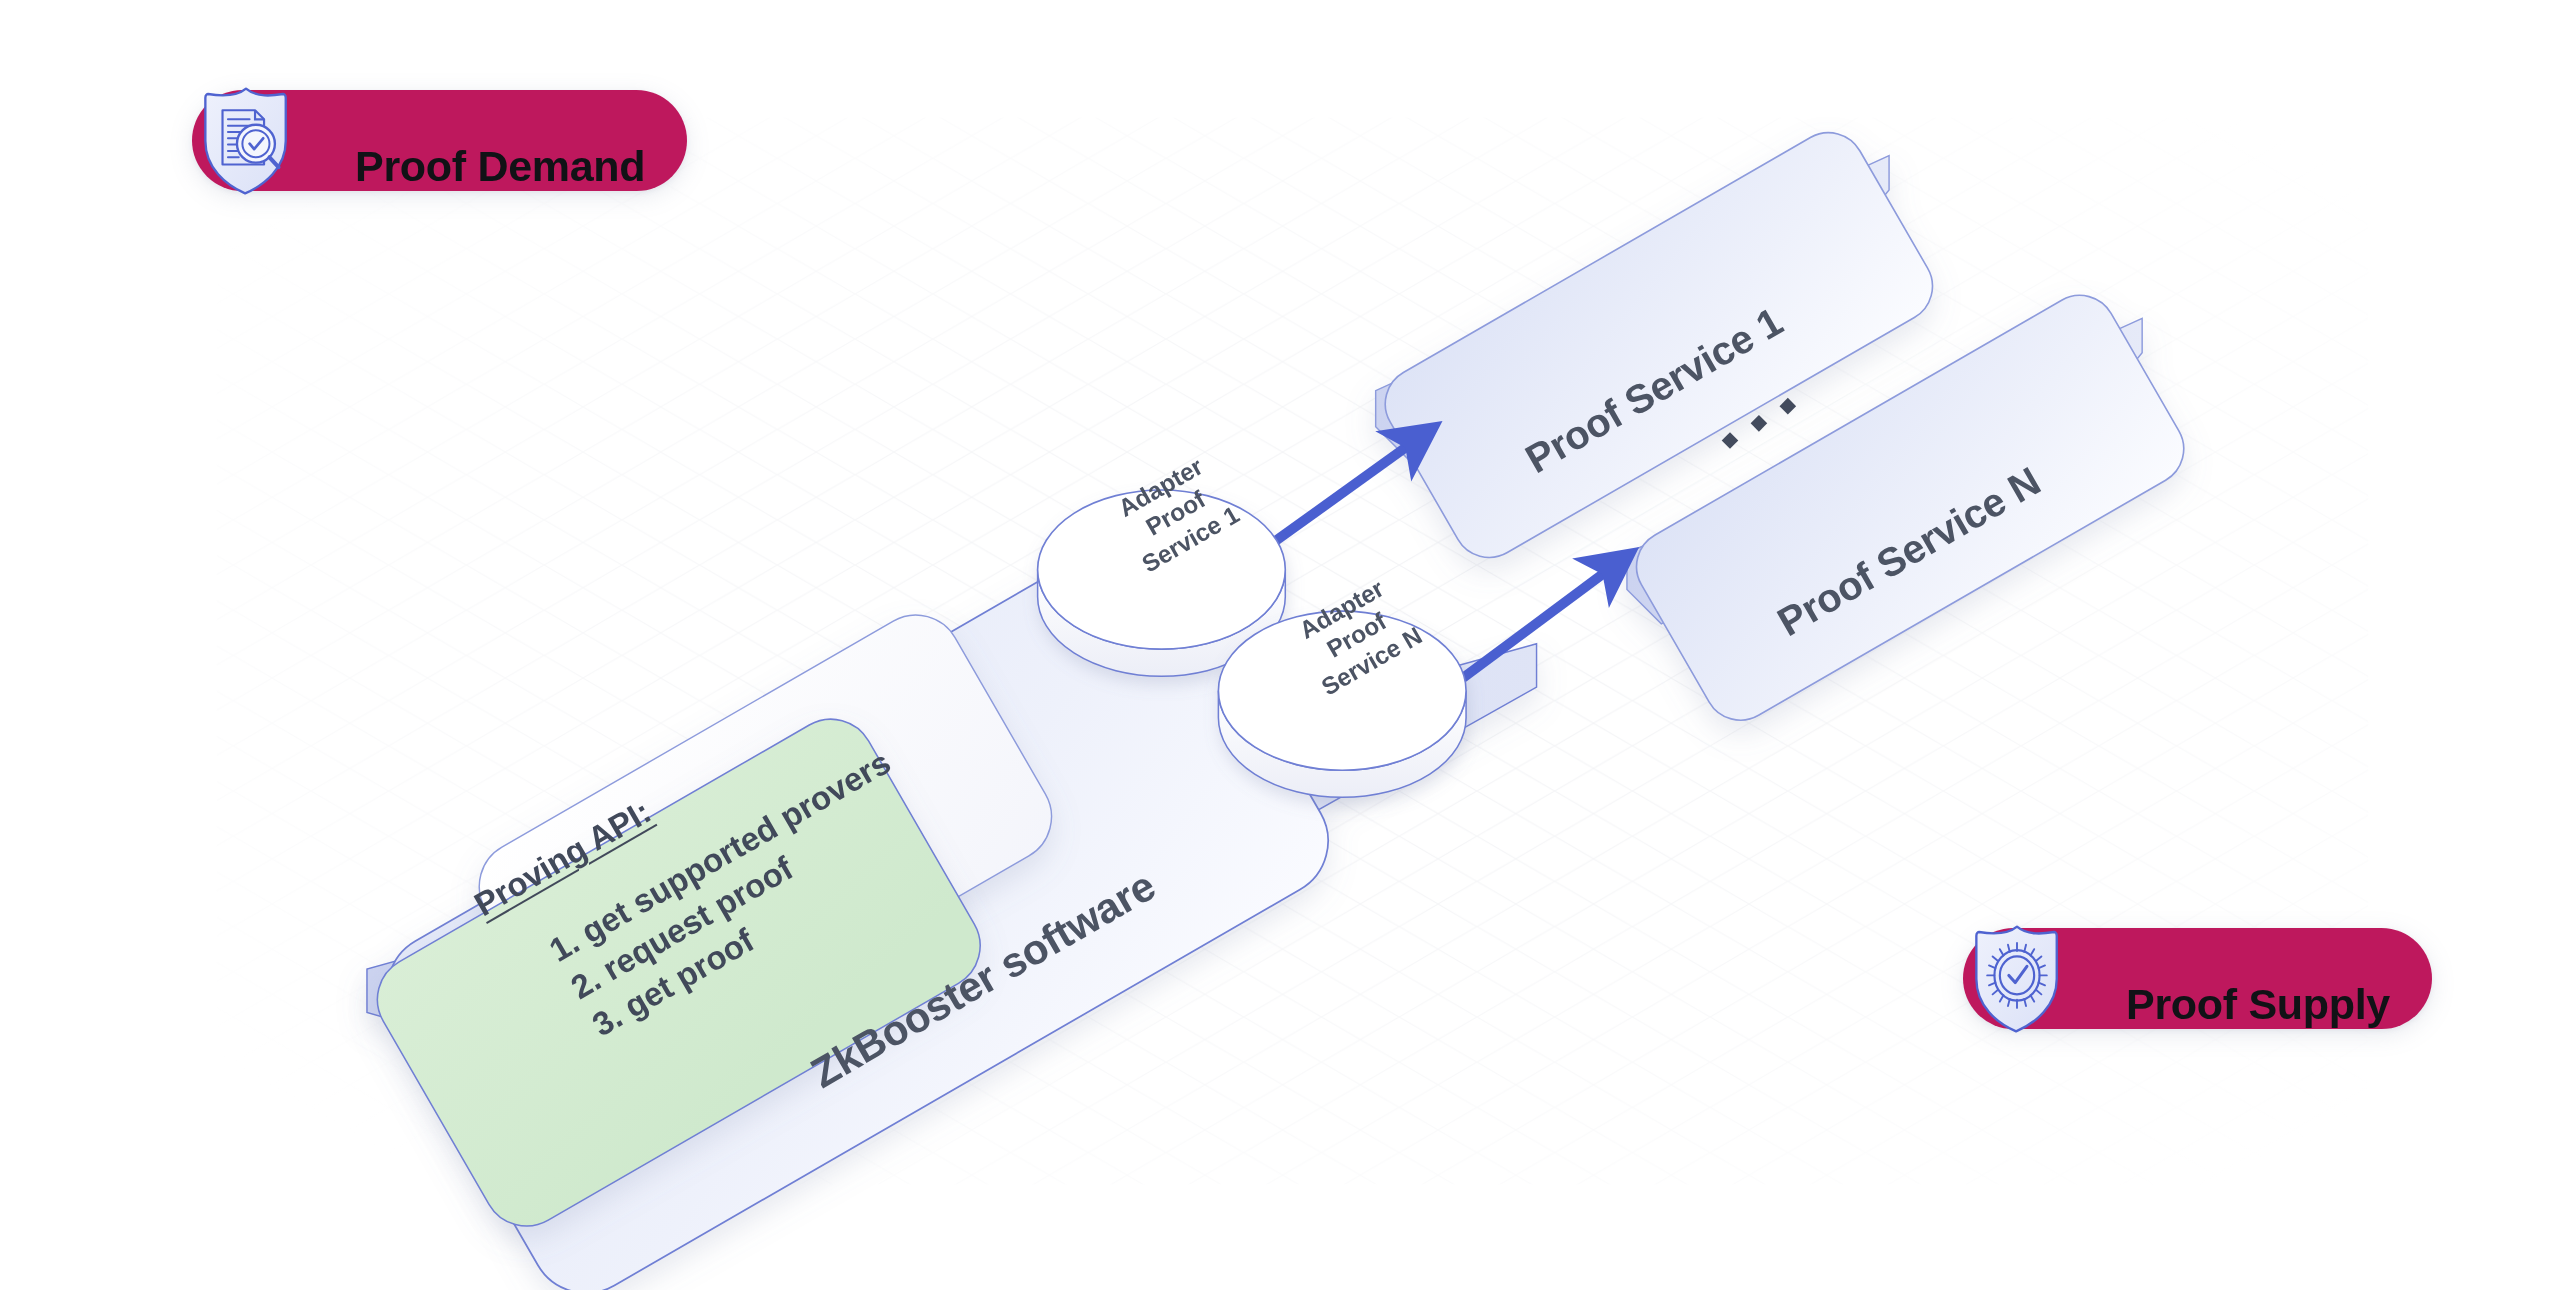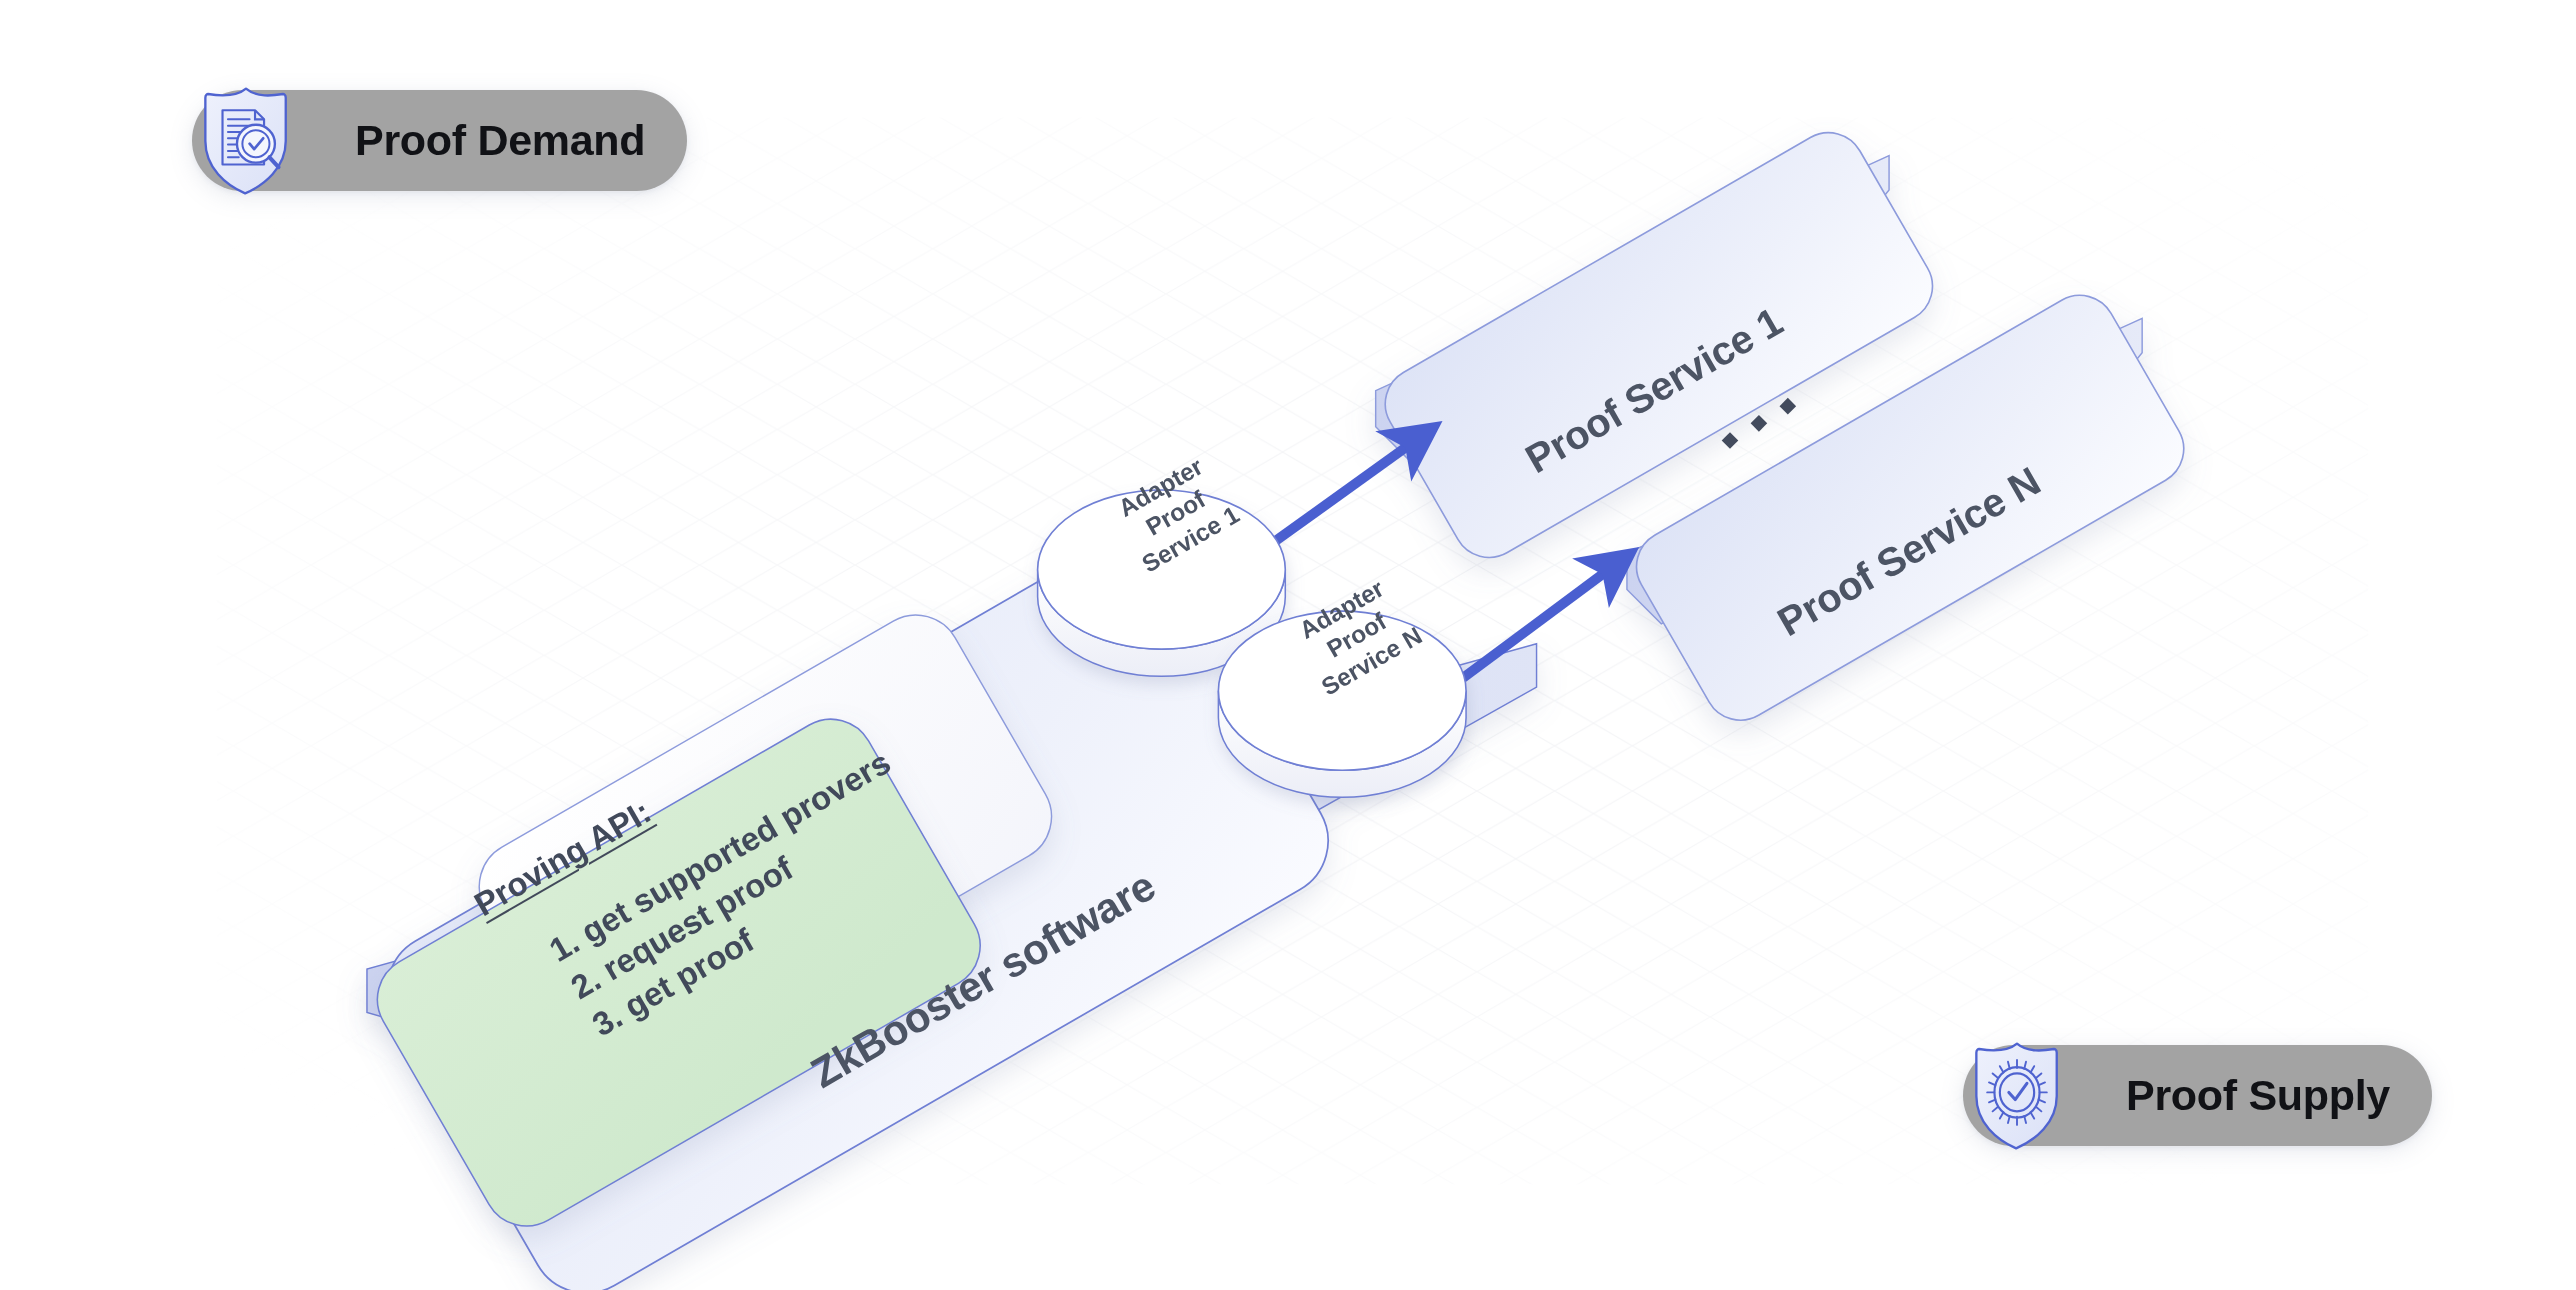--- a/index.html
+++ b/index.html
@@ -33,22 +33,22 @@
     position: absolute;
     left: 0; top: 0;
     width: 2576px;
     height: 1291px;
   }
 
   
   .badge {
     position: absolute;
     display: flex;
-    align-items: center;
-    background: #a3a3a3;
+    align-items: flex-end;
+    background: #be185d;
     border-radius: 90px;
     box-shadow: 0 5.4px 23.5px rgba(120,130,160,0.17),
                 0 1.8px 5.4px rgba(120,130,160,0.10);
     padding: 0 42px 0 0;
     height: 101px;
     box-sizing: border-box;
   }
   .badge .badge-shield {
     position: absolute;
     width: 94px;
@@ -64,21 +64,21 @@
 
   #badge-proof-demand {
     left: 192px;
     top: 90px;
     padding-left: 163px;
   }
   #badge-proof-demand .badge-shield { left: 7.2px; top: -5.4px; }
 
   #badge-proof-supply {
     left: 1963px;
-    top: 1045px;
+    top: 928px;
     padding-left: 163px;
   }
   #badge-proof-supply .badge-shield { left: 7.2px; top: -5.4px; }
 
   
   .iso-text {
     position: absolute;
     transform-origin: 0 0;
     white-space: nowrap;
     color: #4c5464;

